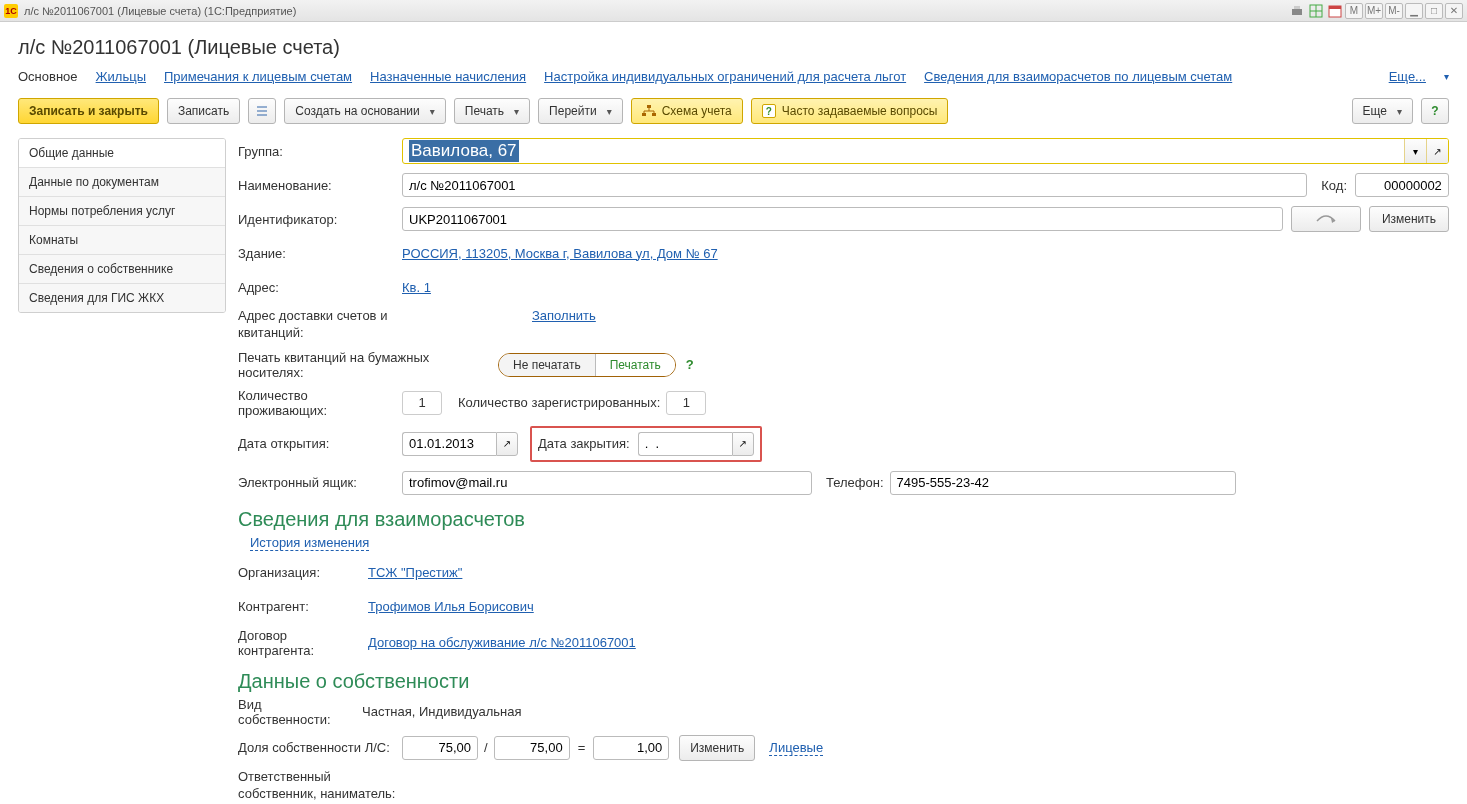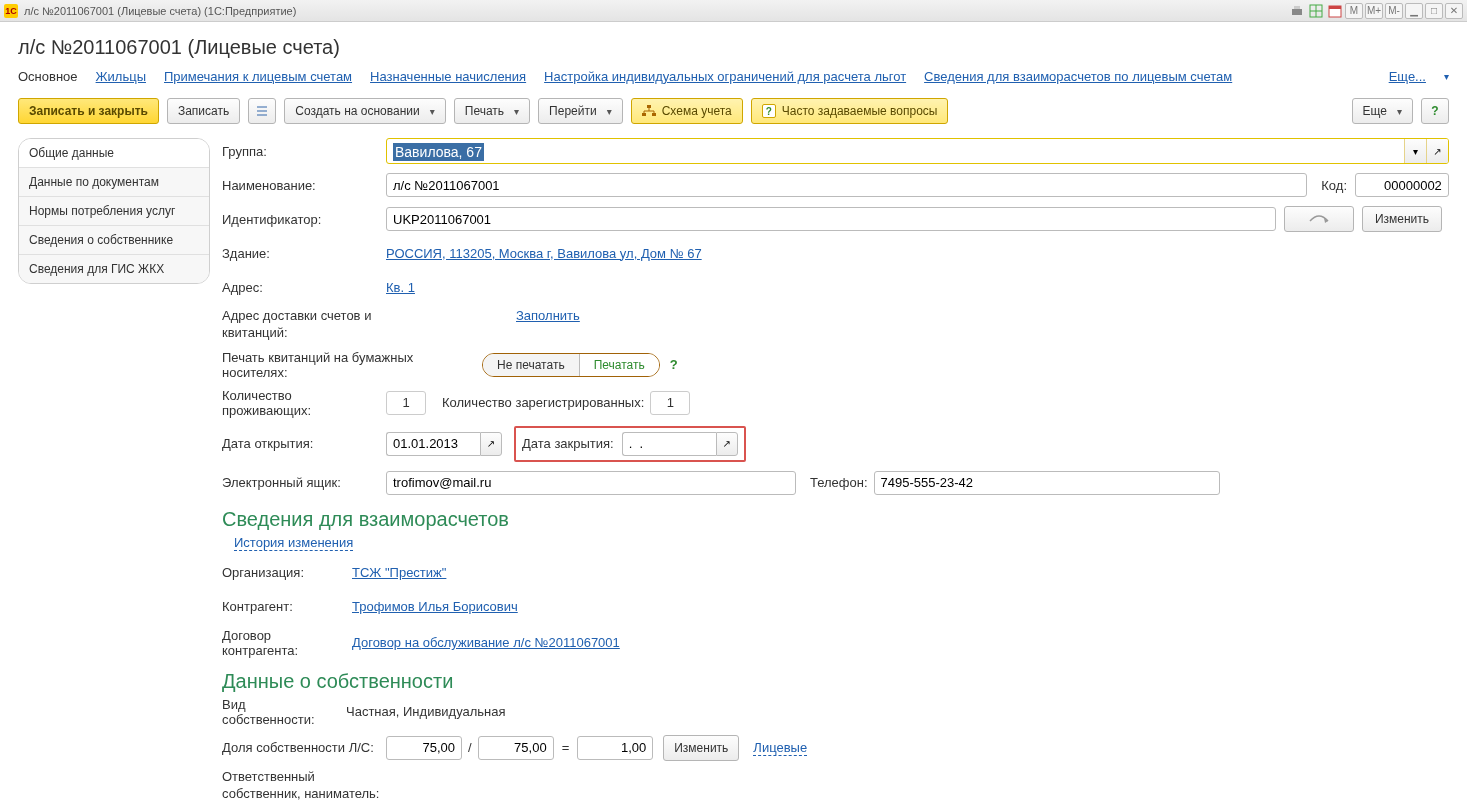--- a/index.html
+++ b/index.html
@@ -22,35 +22,35 @@
 
   .toolbar { display:flex; align-items:center; gap:8px; margin-bottom:14px; }
   .btn { height:26px; padding:0 10px; background:linear-gradient(#fdfdfd,#ececec); border:1px solid #b5b5b5; border-radius:3px; font-size:12px; color:#333; display:inline-flex; align-items:center; gap:6px; cursor:pointer; white-space:nowrap;}
   .btn.yellow { background:linear-gradient(#ffe87a,#ffd633); border-color:#cfa600; font-weight:bold; color:#5a4a00;}
   .btn.yellow-soft { background:linear-gradient(#fff3b0,#ffe87a); border-color:#cfa600; color:#5a4a00;}
   .btn .caret::after { content:"▾"; font-size:10px; margin-left:4px; color:#555;}
   .toolbar .spacer { flex:1; }
   .icon-btn { width:28px; padding:0; justify-content:center;}
 
   .body-row { display:flex; align-items:flex-start; gap:12px; }
-  .side-tabs { width:192px; border:1px solid #cfcfcf; border-radius:13px; overflow:hidden; }
+  .side-tabs { width:208px; border:1px solid #cfcfcf; border-radius:3px; overflow:hidden; }
   .side-tabs .tab { padding:7px 10px; border-bottom:1px solid #e0e0e0; background:#f7f7f7; cursor:pointer; font-size:12px; color:#333;}
   .side-tabs .tab.active { background:#fff; font-weight:normal;}
   .side-tabs .tab:last-child { border-bottom:none; }
 
   .form-area { flex:1; font-size:13px; }
   .form-row { display:flex; align-items:center; margin-bottom:8px; min-height:26px;}
   .form-row .lbl { width:164px; color:#333; flex-shrink:0; padding-right:6px;}
   .form-row .lbl.wide { width:260px; }
   .input { height:24px; border:1px solid #bbb; border-radius:3px; padding:0 6px; font-size:13px; background:#fff; }
   .sel-text { background:#3a6ea5; color:#fff; padding:1px 2px;}
   .link-val { color:#2060b0; text-decoration: underline; cursor:pointer;}
 
   .group-row .group-field-wrap { flex:1; display:flex; border:1px solid #e0c200; border-radius:3px; overflow:hidden;}
-  .group-row .group-field { flex:1; height:24px; border:none; padding:2px 6px; font-size:14px; display:flex; align-items:flex-end;}
+  .group-row .group-field { flex:1; height:24px; border:none; padding:2px 6px; font-size:17px; display:flex; align-items:center;}
   .mini-btn { width:22px; height:24px; border:none; border-left:1px solid #e5d38a; background:linear-gradient(#fdfdfd,#ececec); font-size:10px; cursor:pointer; display:flex; align-items:center; justify-content:center;}
 
   .inline-gap { display:inline-block; width:12px;}
   .small-input { width:76px; text-align:center;}
   .date-input { width:94px;}
   .red-box { border:2px solid #d9534f; padding:4px 6px; border-radius:2px; display:inline-flex; align-items:center; gap:8px;}
   .toggle-grp { display:inline-flex; border:1px solid #a16207; border-radius:12px; overflow:hidden;}
   .toggle-grp .opt { padding:4px 14px; font-size:12px; cursor:pointer; background:#fff;}
   .toggle-grp .opt.off { color:#333; border-right:1px solid #bbb; background:#f4f4f4;}
   .toggle-grp .opt.on  { color:#2e8b2e; background:#fff;}
@@ -157,20 +157,21 @@
       </button>
     <button class="btn icon-btn" style="color:#2e8b2e;font-weight:bold;">?</button>
   </div>
 
   <div class="body-row">
 
     <div class="side-tabs">
       <div class="tab active">Общие данные</div>
       <div class="tab">Данные по документам</div>
       <div class="tab">Нормы потребления услуг</div>
+      <div class="tab">Комнаты</div>
       <div class="tab">Сведения о собственнике</div>
       <div class="tab">Сведения для ГИС ЖКХ</div>
     </div>
 
     <div class="form-area">
 
       <div class="form-row group-row">
         <span class="lbl">Группа:</span>
         <div class="group-field-wrap">
           <div class="group-field">

